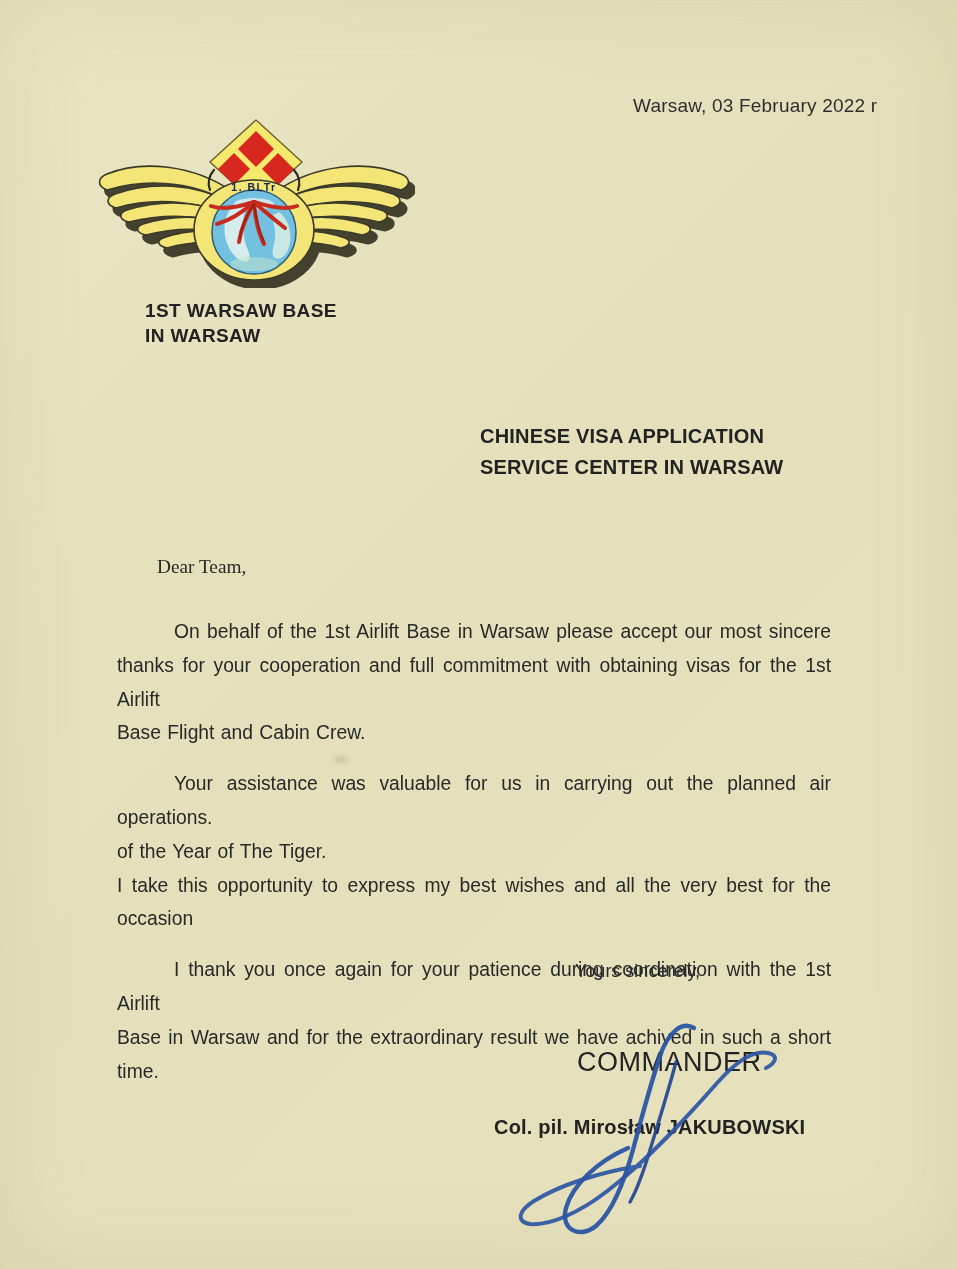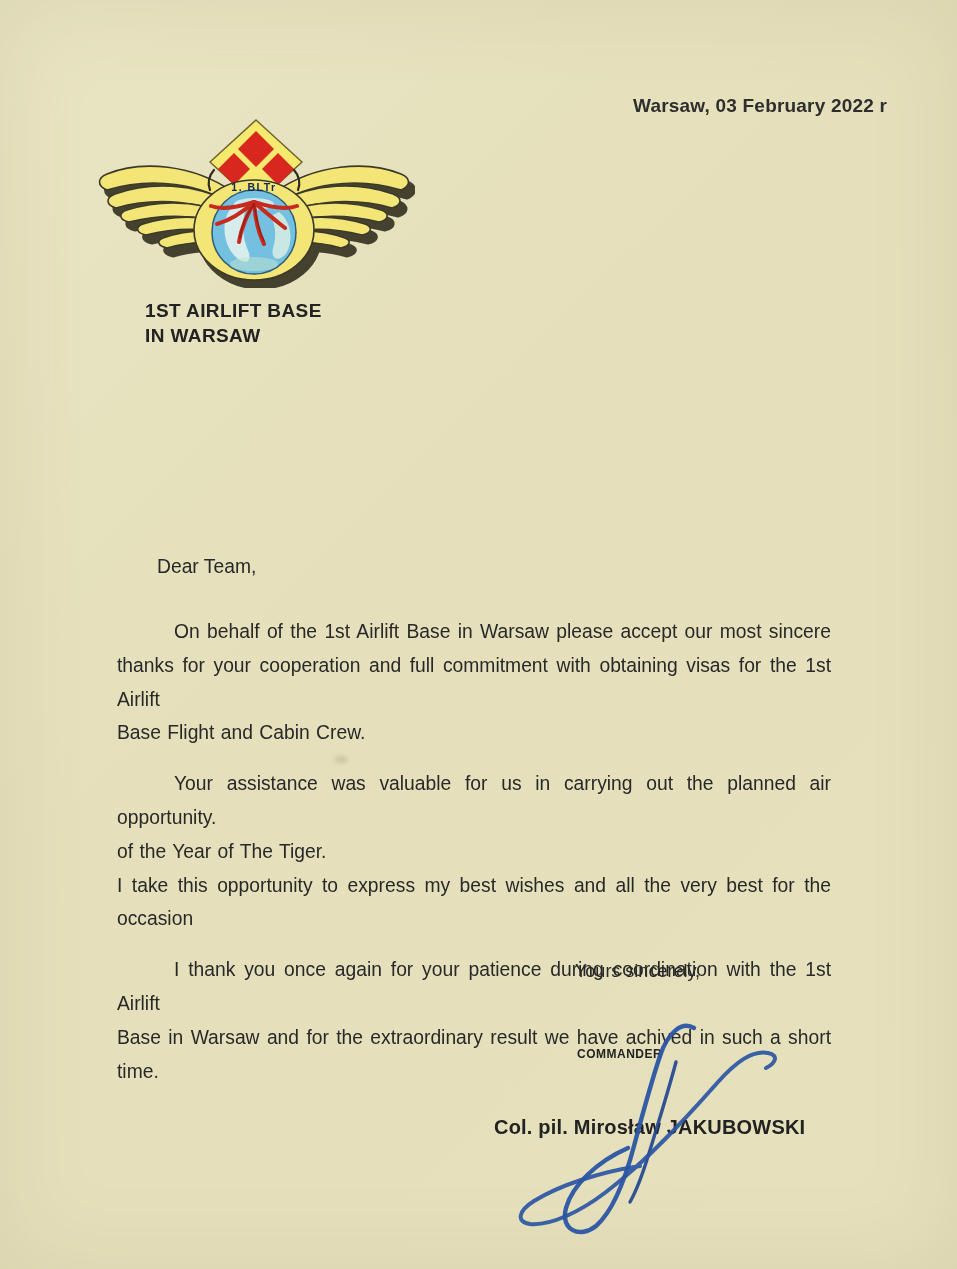--- a/index.html
+++ b/index.html
@@ -12,48 +12,48 @@
   .page{
     position:relative;
     width:957px;height:1269px;
     background:linear-gradient(135deg,#e9e4c2 0%,#e5e0bb 45%,#e6e1bd 100%);
     color:#262626;
     box-shadow:inset 0 0 90px rgba(120,112,70,.12);
   }
   .abs{position:absolute;}
   .date{
     left:633px;top:95px;
-    font-size:19px;letter-spacing:.2px;color:#2e2e2e;font-weight:bold;
+    font-size:19px;letter-spacing:.2px;color:#2e2e2e;
   }
   .emblem{left:93px;top:112px;width:322px;height:176px;}
   .sender{
     left:145px;top:298px;
     font-size:19px;font-weight:bold;line-height:25px;
     letter-spacing:.4px;color:#222;
   }
   .recipient{
     left:480px;top:421px;
     font-size:20px;font-weight:bold;line-height:30.5px;
     letter-spacing:.2px;color:#222;
   }
   .salutation{
     left:157px;top:556px;
-    font-size:19.3px;color:#282828;
+    font-size:19.3px;color:#282828;font-family:Liberation Serif, serif;
   }
   .body-block{
     left:100px;top:598px;width:748px;
     font-size:19.3px;line-height:33.8px;color:#282828;
     word-spacing:1px;
   }
   .body-block p{margin:17px;}
   .ln{text-align:justify;text-align-last:justify;}
   .ln.first{text-indent:57px;}
   .ln.last{text-align:center;text-align-last:left;}
   .closing-val{left:575px;top:961px;font-size:18px;color:#282828;}
-  .closing-title{left:577px;top:1047px;font-size:12px;font-weight:bold;letter-spacing:.5px;color:#222;}
+  .closing-title{left:577px;top:1047px;font-size:27px;font-weight:normal;letter-spacing:.5px;color:#222;}
   .closing-name{left:494px;top:1116px;font-size:20px;font-weight:bold;letter-spacing:.2px;color:#222;}
   .sig-layer{left:0;top:0;width:957px;height:1269px;pointer-events:none;}
   .smudge{
     left:334px;top:756px;width:14px;height:7px;border-radius:50%;
     background:rgba(110,104,80,.22);filter:blur(2px);
   }
 </style>
 </head>
 <body>
 
@@ -120,35 +120,39 @@
     </g>
 
     <g fill="none" stroke="#2d2b20" stroke-width="2.2" stroke-linecap="round">
       <path d="M 121 58 Q 113 67 117 78"></path>
       <path d="M 201 58 Q 209 67 205 78"></path>
     </g>
     <text x="161" y="79" text-anchor="middle" font-family="Liberation Sans, sans-serif" font-size="10.5" font-weight="bold" fill="#16254e" letter-spacing="1.5">1. BLTr</text>
   </svg>
 
   <div class="abs sender">
-    <div>1ST AIRLIFT BASE</div>
+    <div>1ST WARSAW BASE</div>
     <div>IN WARSAW</div>
   </div>
 
+  <div class="abs recipient">
+    <div>CHINESE VISA APPLICATION</div>
+    <div>SERVICE CENTER IN WARSAW</div>
+  </div>
 
   <div class="abs salutation">Dear Team,</div>
 
   <div class="abs body-block">
     <p>
       <span class="ln first" style="display:block">On behalf of the 1st Airlift Base in Warsaw please accept our most sincere</span>
       <span class="ln" style="display:block">thanks for your cooperation and full commitment with obtaining visas for the 1st Airlift</span>
       <span class="ln last" style="display:block">Base Flight and Cabin Crew.</span>
     </p>
     <p>
-      <span class="ln first" style="display:block">Your assistance was valuable for us in carrying out the planned air opportunity.</span>
+      <span class="ln first" style="display:block">Your assistance was valuable for us in carrying out the planned air operations.</span>
       <span class="ln last" style="display:block">of the Year of The Tiger.</span>
       <span class="ln" style="display:block">I take this opportunity to express my best wishes and all the very best for the occasion</span>
     </p>
     <p>
       <span class="ln first" style="display:block">I thank you once again for your patience during coordination with the 1st Airlift</span>
       <span class="ln" style="display:block">Base in Warsaw and for the extraordinary result we have achived in such a short time.</span>
     </p>
   </div>
 
   <div class="abs closing-val">Yours sincerely,</div>

